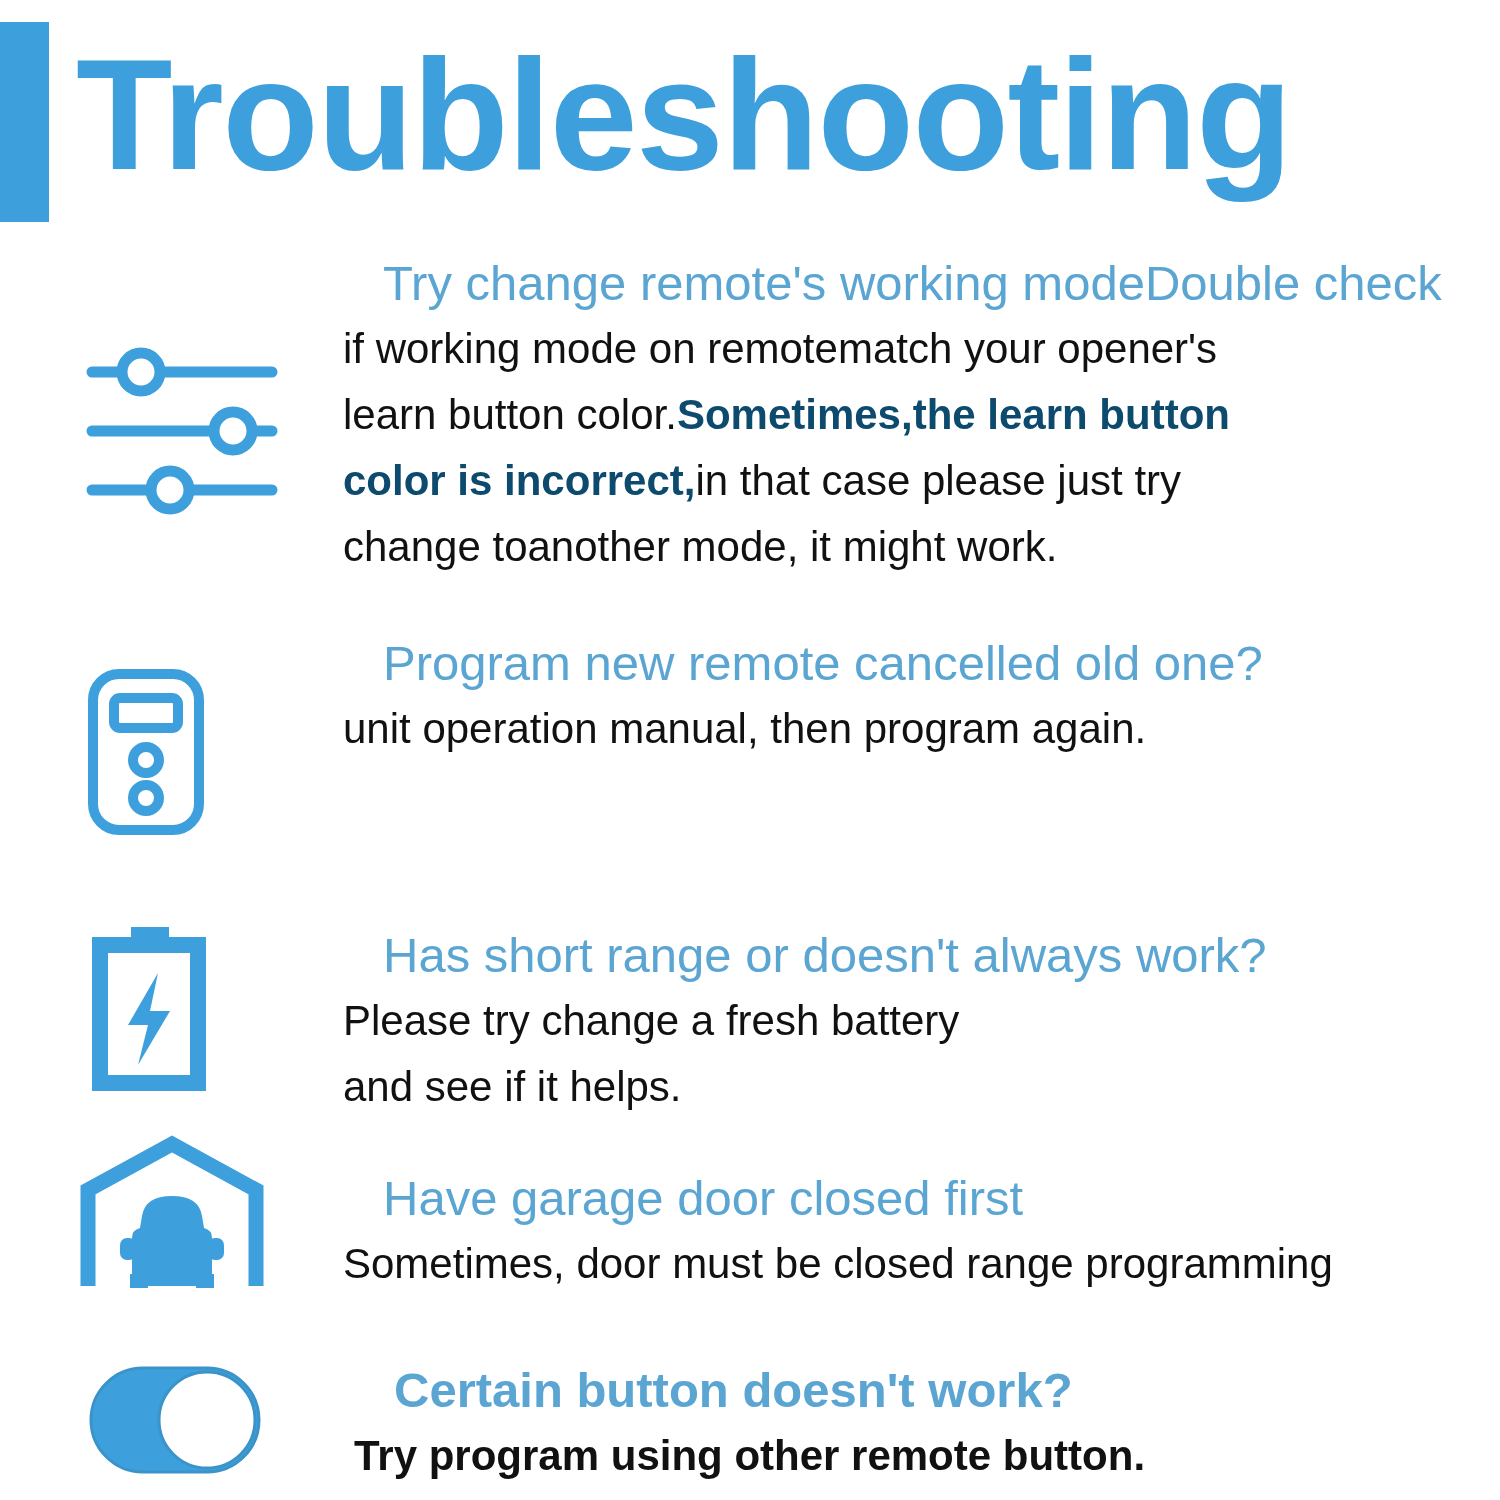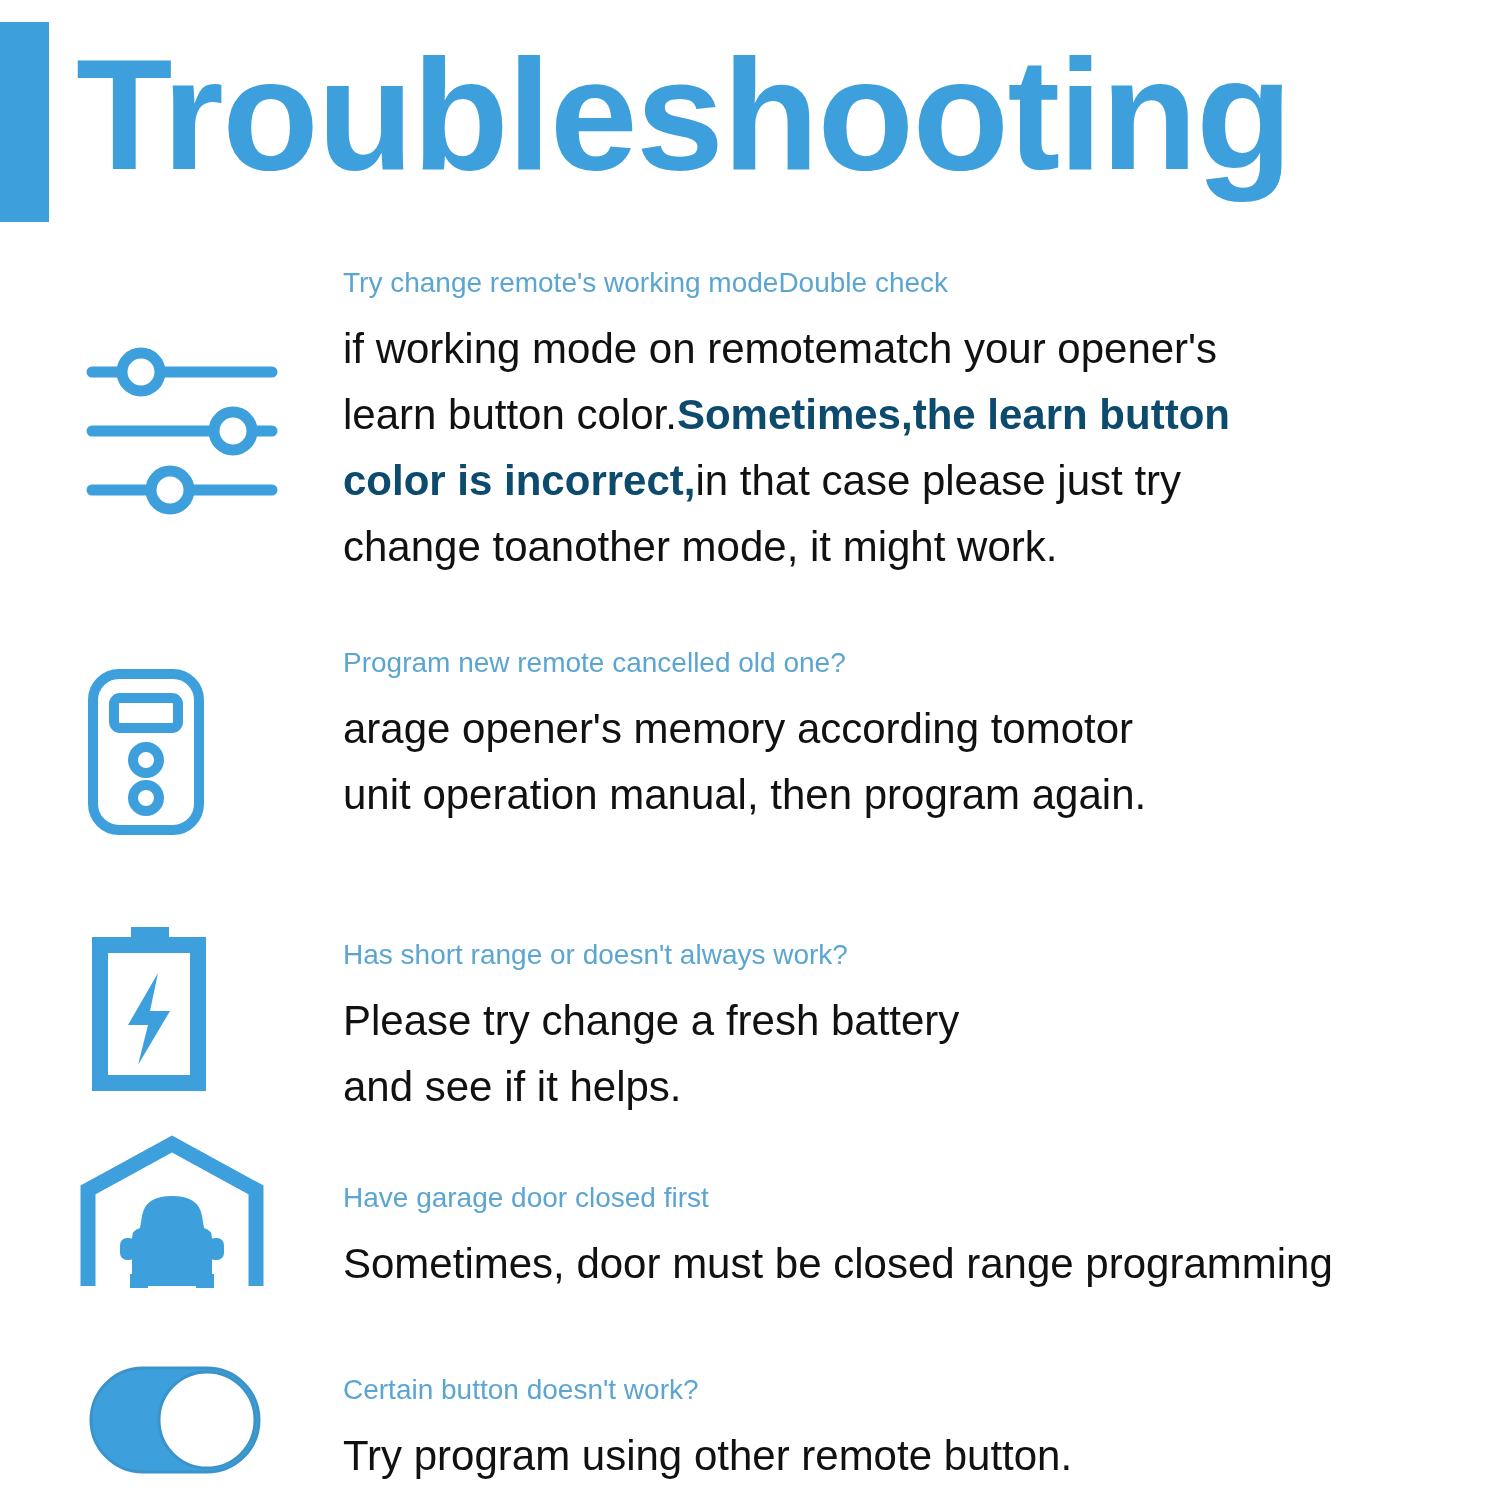--- a/index.html
+++ b/index.html
@@ -56,23 +56,24 @@
     display: flex;
     align-items: center;
     justify-content: center;
   }
   .text-col {
     position: absolute;
   }
   .headline {
     color: #5ba5d2;
     font-family: "Liberation Sans", sans-serif;
-    font-size: 28px;
+    font-size: 49px;
     line-height: 66px;
     white-space: nowrap;
+    margin-left: 40px;
   }
   .bodytext {
     color: #111111;
     font-family: "Liberation Sans", sans-serif;
     font-size: 42px;
     line-height: 66px;
   }
   .bodytext .hl { color: #0c4a6e; font-weight: bold; }
   .nowrapline { white-space: nowrap; }
 
@@ -87,21 +88,21 @@
   
   #sec3-icon { left: 90px;  top: 925px; width: 118px; height: 160px; }
   #sec3-text { left: 343px; top: 922px; width: 1120px; }
 
   
   #sec4-icon { left: 80px;  top: 1138px; width: 184px; height: 152px; }
   #sec4-text { left: 343px; top: 1165px; width: 1160px; }
 
   
   #sec5-icon { left: 88px;  top: 1365px; width: 174px; height: 110px; }
-  #sec5-text { left: 343px; top: 1357px; width: 1120px; }
+  #sec5-text { left: 354px; top: 1357px; width: 1120px; font-weight: bold; }
 
   .icon-svg { display: block; width: 100%; height: 100%; overflow: visible; }
 </style>
 </head>
 <body>
 
 <div id="page">
 
   <div class="header">
     <div class="accent-bar"></div>
@@ -136,21 +137,20 @@
     <svg class="icon-svg" viewBox="0 0 120 168">
       <rect x="7" y="6" width="106" height="156" rx="26" ry="26" fill="none" stroke="#3da0dc" stroke-width="10"></rect>
       <rect x="28" y="30" width="64" height="30" rx="6" ry="6" fill="none" stroke="#3da0dc" stroke-width="10"></rect>
       <circle cx="60" cy="92" r="13" fill="none" stroke="#3da0dc" stroke-width="10"></circle>
       <circle cx="60" cy="130" r="13" fill="none" stroke="#3da0dc" stroke-width="10"></circle>
     </svg>
   </div>
   <div class="text-col" id="sec2-text">
     <div class="headline">Program new remote cancelled old one?</div>
     <div class="bodytext">
-      <div class="nowrapline"><span>arage opener's memory according tomotor</span></div>
       <div class="nowrapline"><span>unit operation manual, then program again.</span></div>
     </div>
   </div>
 
   <div class="icon-col" id="sec3-icon">
     <svg class="icon-svg" viewBox="0 0 118 160">
       <rect x="41" y="2" width="38" height="18" fill="#3da0dc"></rect>
       <rect x="10" y="20" width="98" height="138" fill="none" stroke="#3da0dc" stroke-width="16"></rect>
       <path d="M68 48 L38 100 L58 100 L48 140 L80 86 L60 86 Z" fill="#3da0dc"></path>
     </svg>

